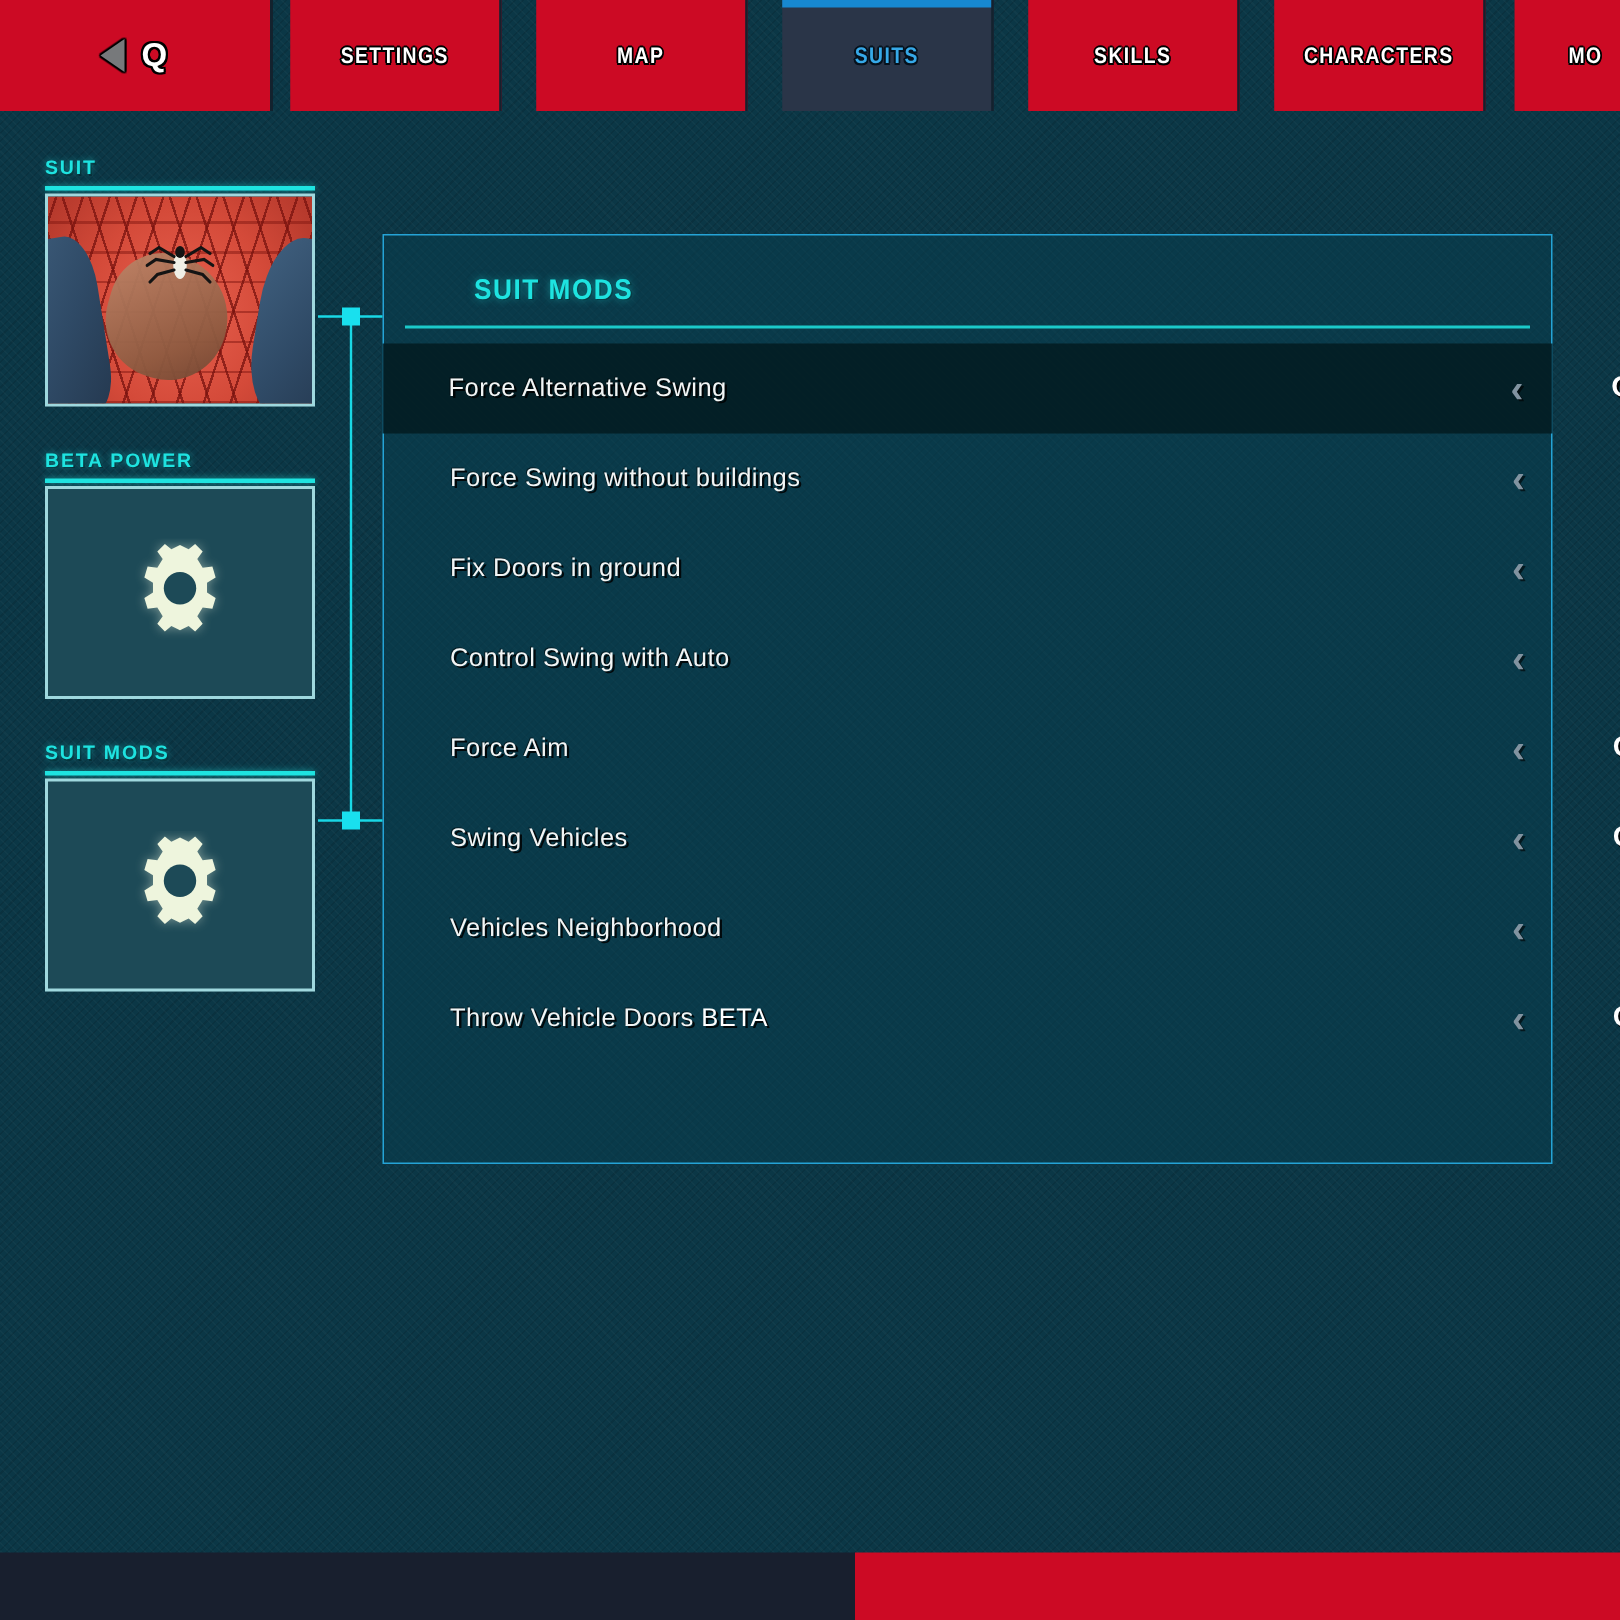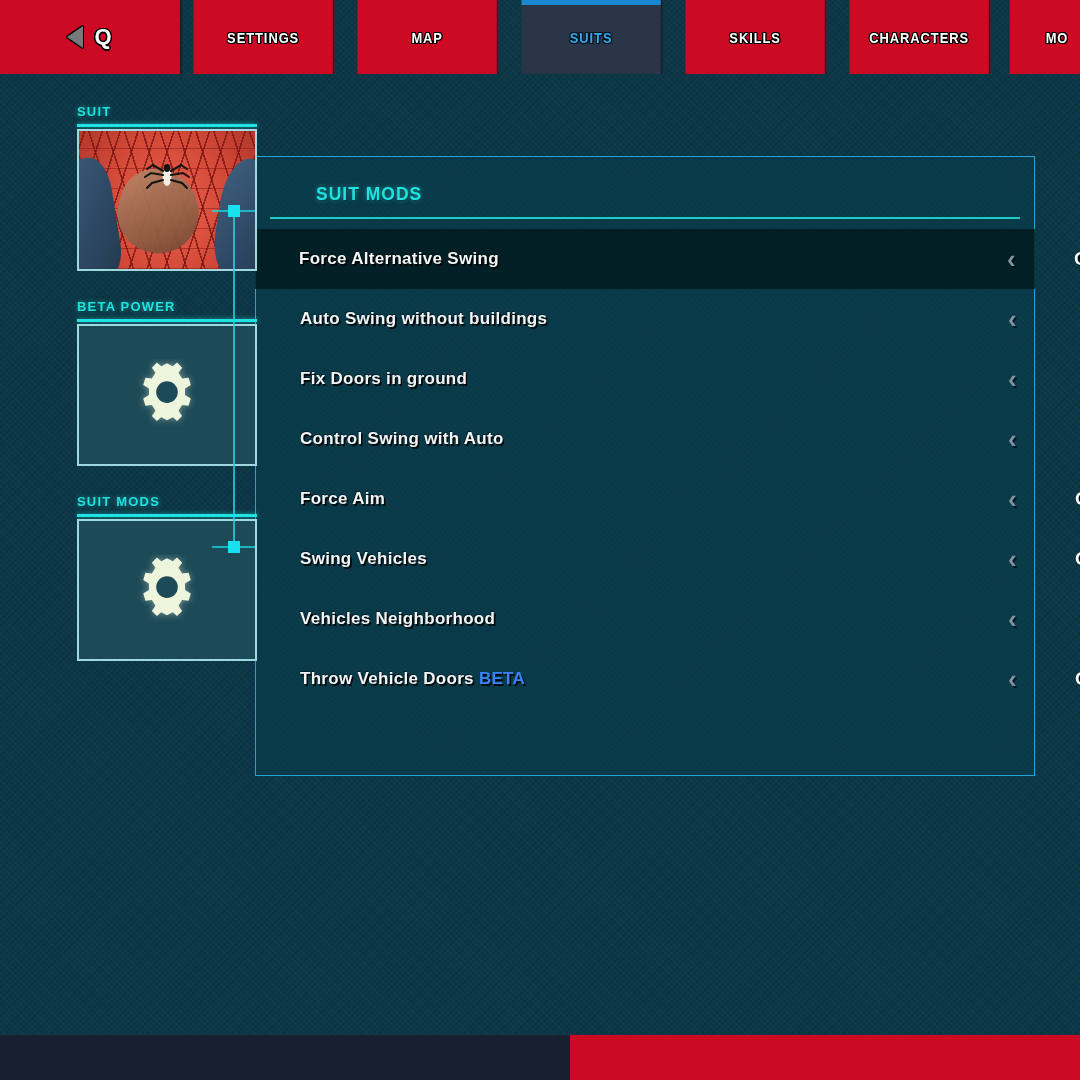--- a/index.html
+++ b/index.html
@@ -68,21 +68,21 @@
     filter:drop-shadow(-1px 0 #000) drop-shadow(1px 0 #000) drop-shadow(0 1px #000) drop-shadow(0 -1px #000);
   }
   #back-key{
     color:#fff; font-size:22px; font-weight:bold;
     font-family:"Liberation Sans",sans-serif;
     text-shadow:-1.5px 0 #000,1.5px 0 #000,0 -1.5px #000,0 1.5px #000,
       -1.2px -1.2px #000,1.2px -1.2px #000,-1.2px 1.2px #000,1.2px 1.2px #000;
   }
 
   
-  #sidebar{ position:absolute; left:0; top:74px; width:235px; height:946px; z-index:4;margin-left:47px; }
+  #sidebar{ position:absolute; left:0; top:74px; width:235px; height:946px; z-index:4; }
   .side-label{
     color:#1ee3e0; font-size:13px; font-weight:bold; letter-spacing:1.2px;
     font-family:"Liberation Sans",sans-serif;
     text-shadow:0 0 5px rgba(30,227,224,0.55), 1px 1px 0 #06242e;
     padding-left:30px;
   }
   .side-underline{
     margin:5px 0 0 30px; width:180px; height:3px; background:#1ee3e0;
     box-shadow:0 0 5px rgba(30,227,224,0.6);
   }
@@ -154,26 +154,26 @@
   .row{
     position:relative; height:60px; display:flex; align-items:center;
     cursor:pointer;
   }
   .row.selected{
     background:rgba(2,26,30,0.82);
     margin:0 -1px;
   }
   .row-label{
     position:absolute; left:44px;
-    color:#f2f5f5; font-size:17px; font-weight:bold; letter-spacing:0.3px;
+    color:#f2f5f5; font-size:17px; font-weight:normal; letter-spacing:0.3px;
     font-family:"Liberation Sans",sans-serif;
     text-shadow:1.6px 1.6px 0 rgba(0,0,0,0.85), -0.6px -0.6px 0 rgba(0,0,0,0.5);
     white-space:nowrap;
   }
-  .beta{ color:#3b82f6; text-shadow:1.6px 1.6px 0 rgba(0,0,0,0.85); }
+  .beta{ color:#ffffff; text-shadow:1.6px 1.6px 0 rgba(0,0,0,0.85); }
   .chev{
     position:absolute; color:#8193a0; font-size:26px; font-weight:bold;
     font-family:"Liberation Sans",sans-serif;
     text-shadow:1.5px 1.5px 0 rgba(0,0,0,0.6);
     line-height:1;
   }
   .chev.left{ left:752px; }
   .row-value{
     position:absolute; left:800px; width:78px; text-align:center;
     color:#ffffff; font-size:19px; font-weight:bold; letter-spacing:0.6px;
@@ -285,21 +285,21 @@
     <div id="panel-title-rule"></div>
   </div>
 
   <div id="rows">
       <div class="row selected">
         <div class="row-label">Force Alternative Swing</div>
         <div class="chev left">‹</div>
         <div class="row-value">OFF</div>
       </div>
       <div class="row">
-        <div class="row-label">Auto Swing without buildings</div>
+        <div class="row-label">Force Swing without buildings</div>
         <div class="chev left">‹</div>
         <div class="row-value">ON</div>
       </div>
       <div class="row">
         <div class="row-label">Fix Doors in ground</div>
         <div class="chev left">‹</div>
         <div class="row-value">ON</div>
       </div>
       <div class="row">
         <div class="row-label">Control Swing with Auto</div>

